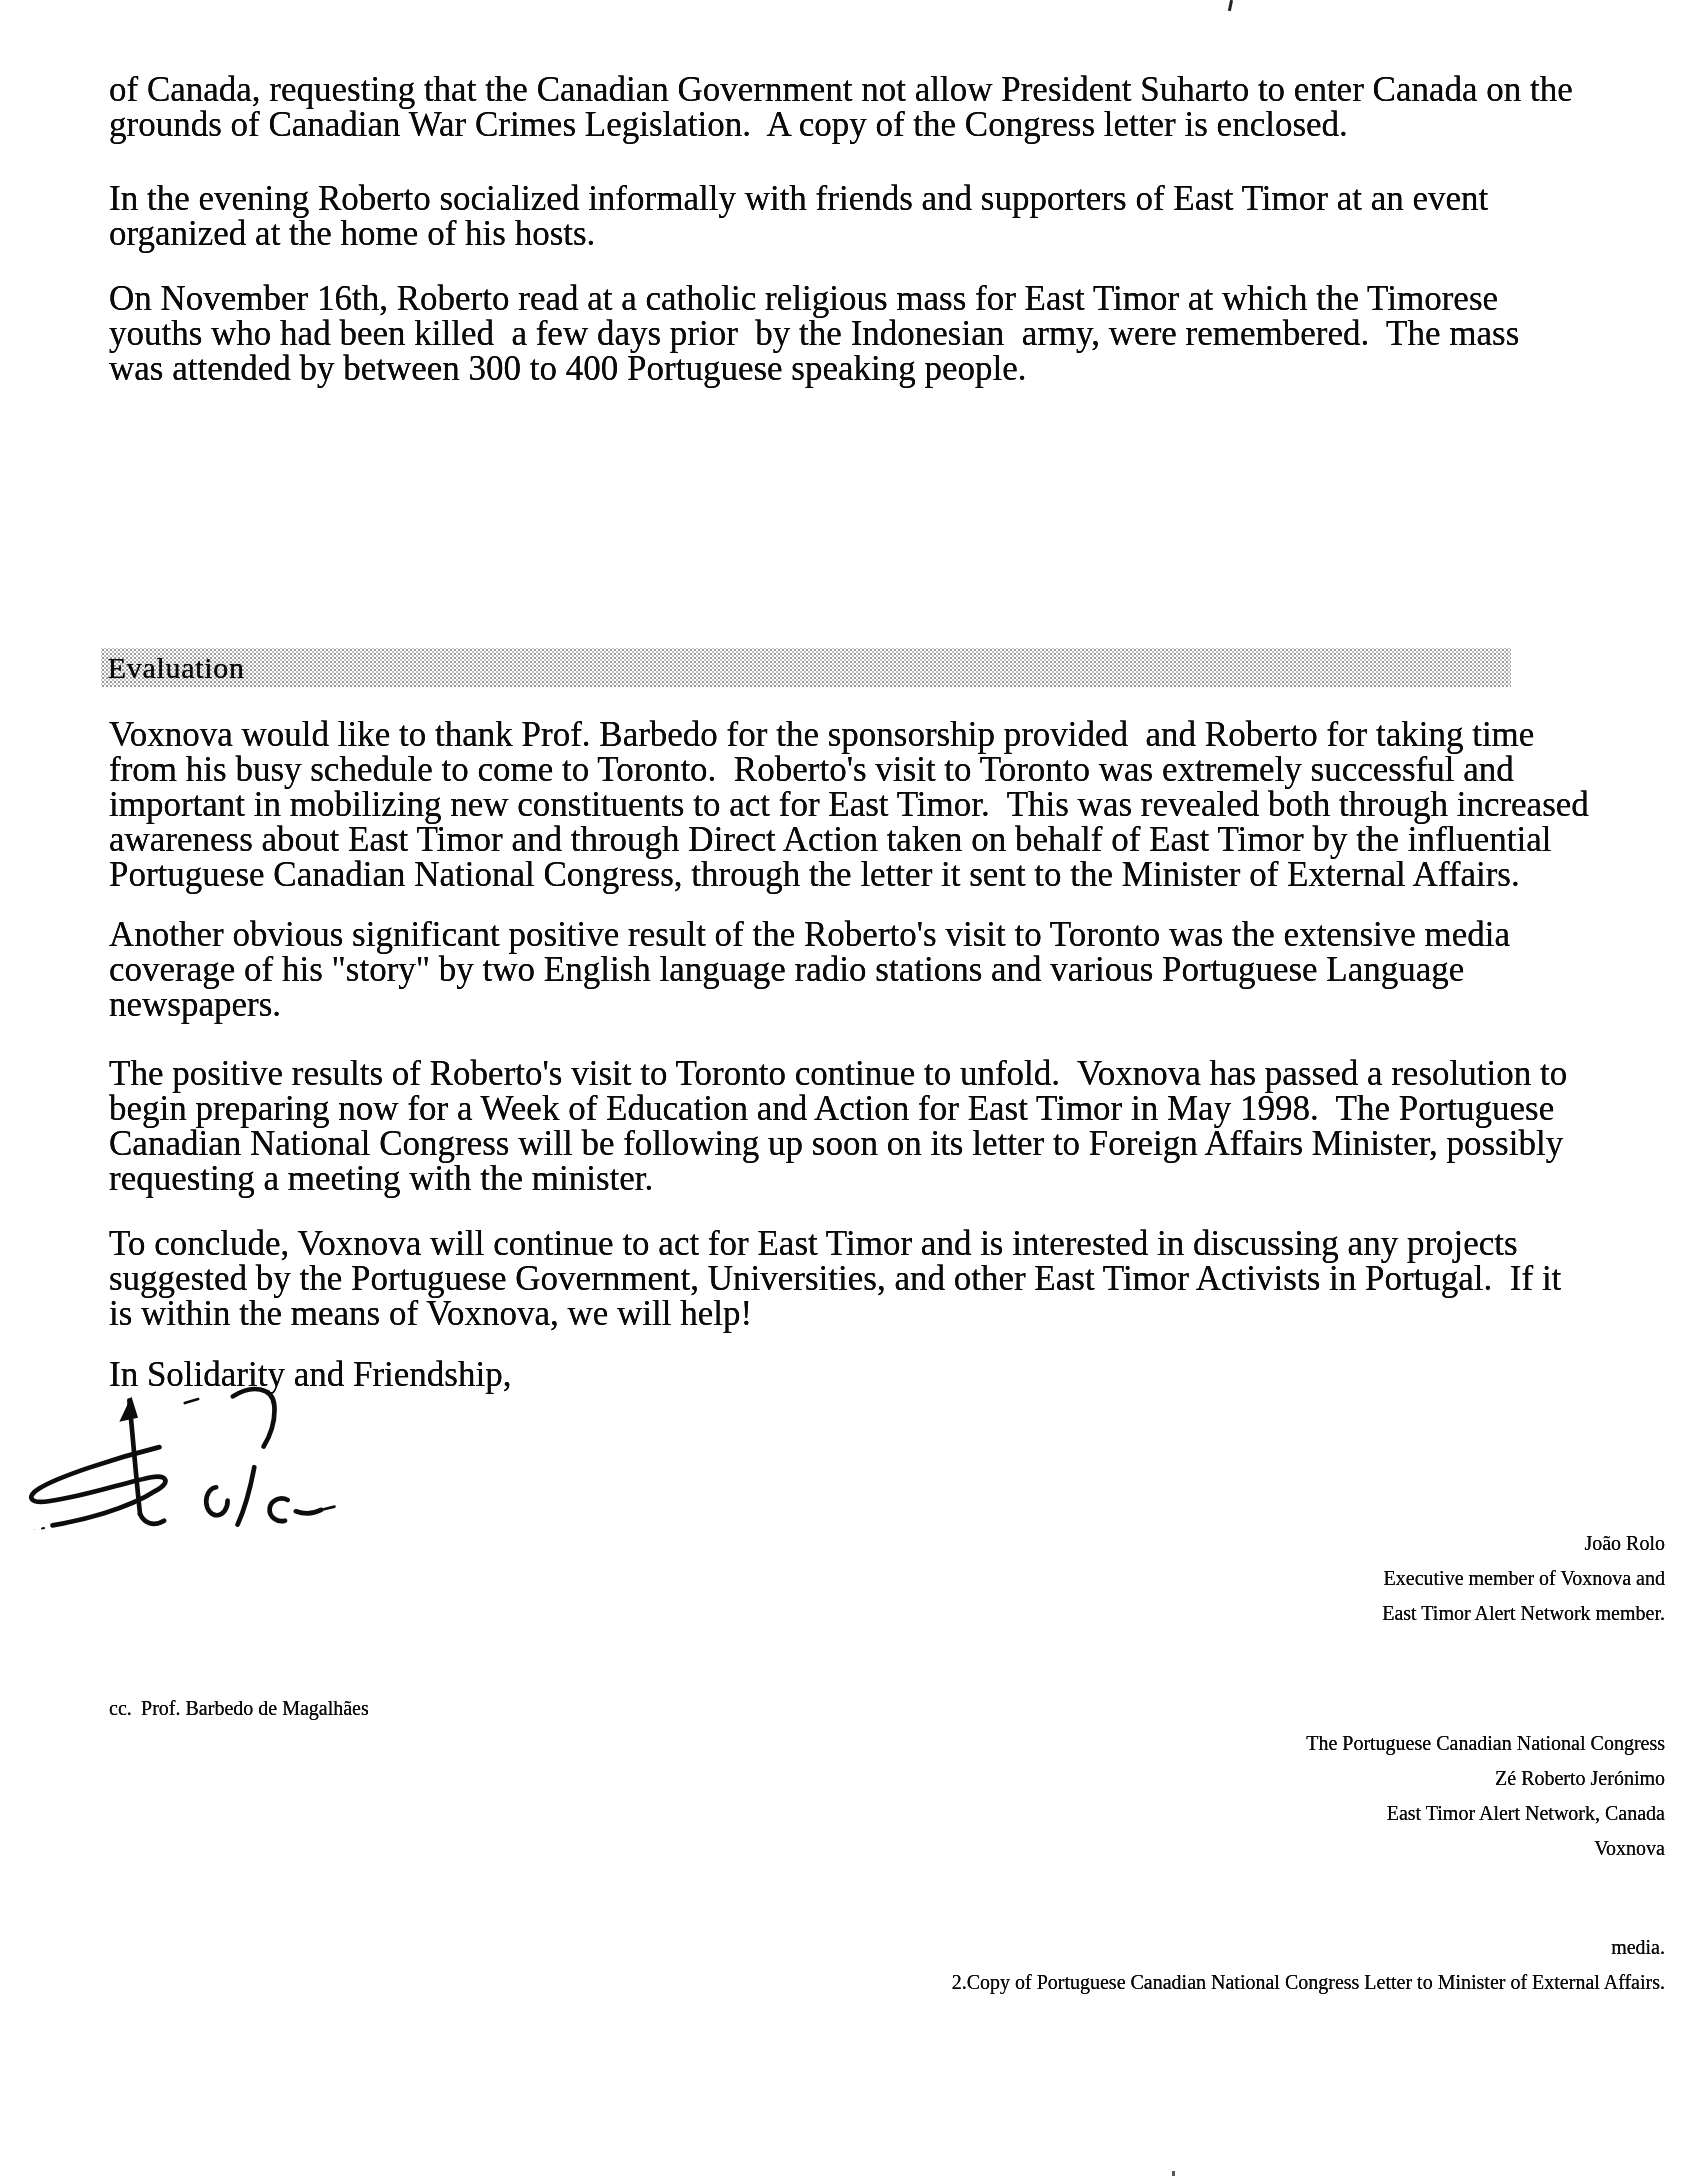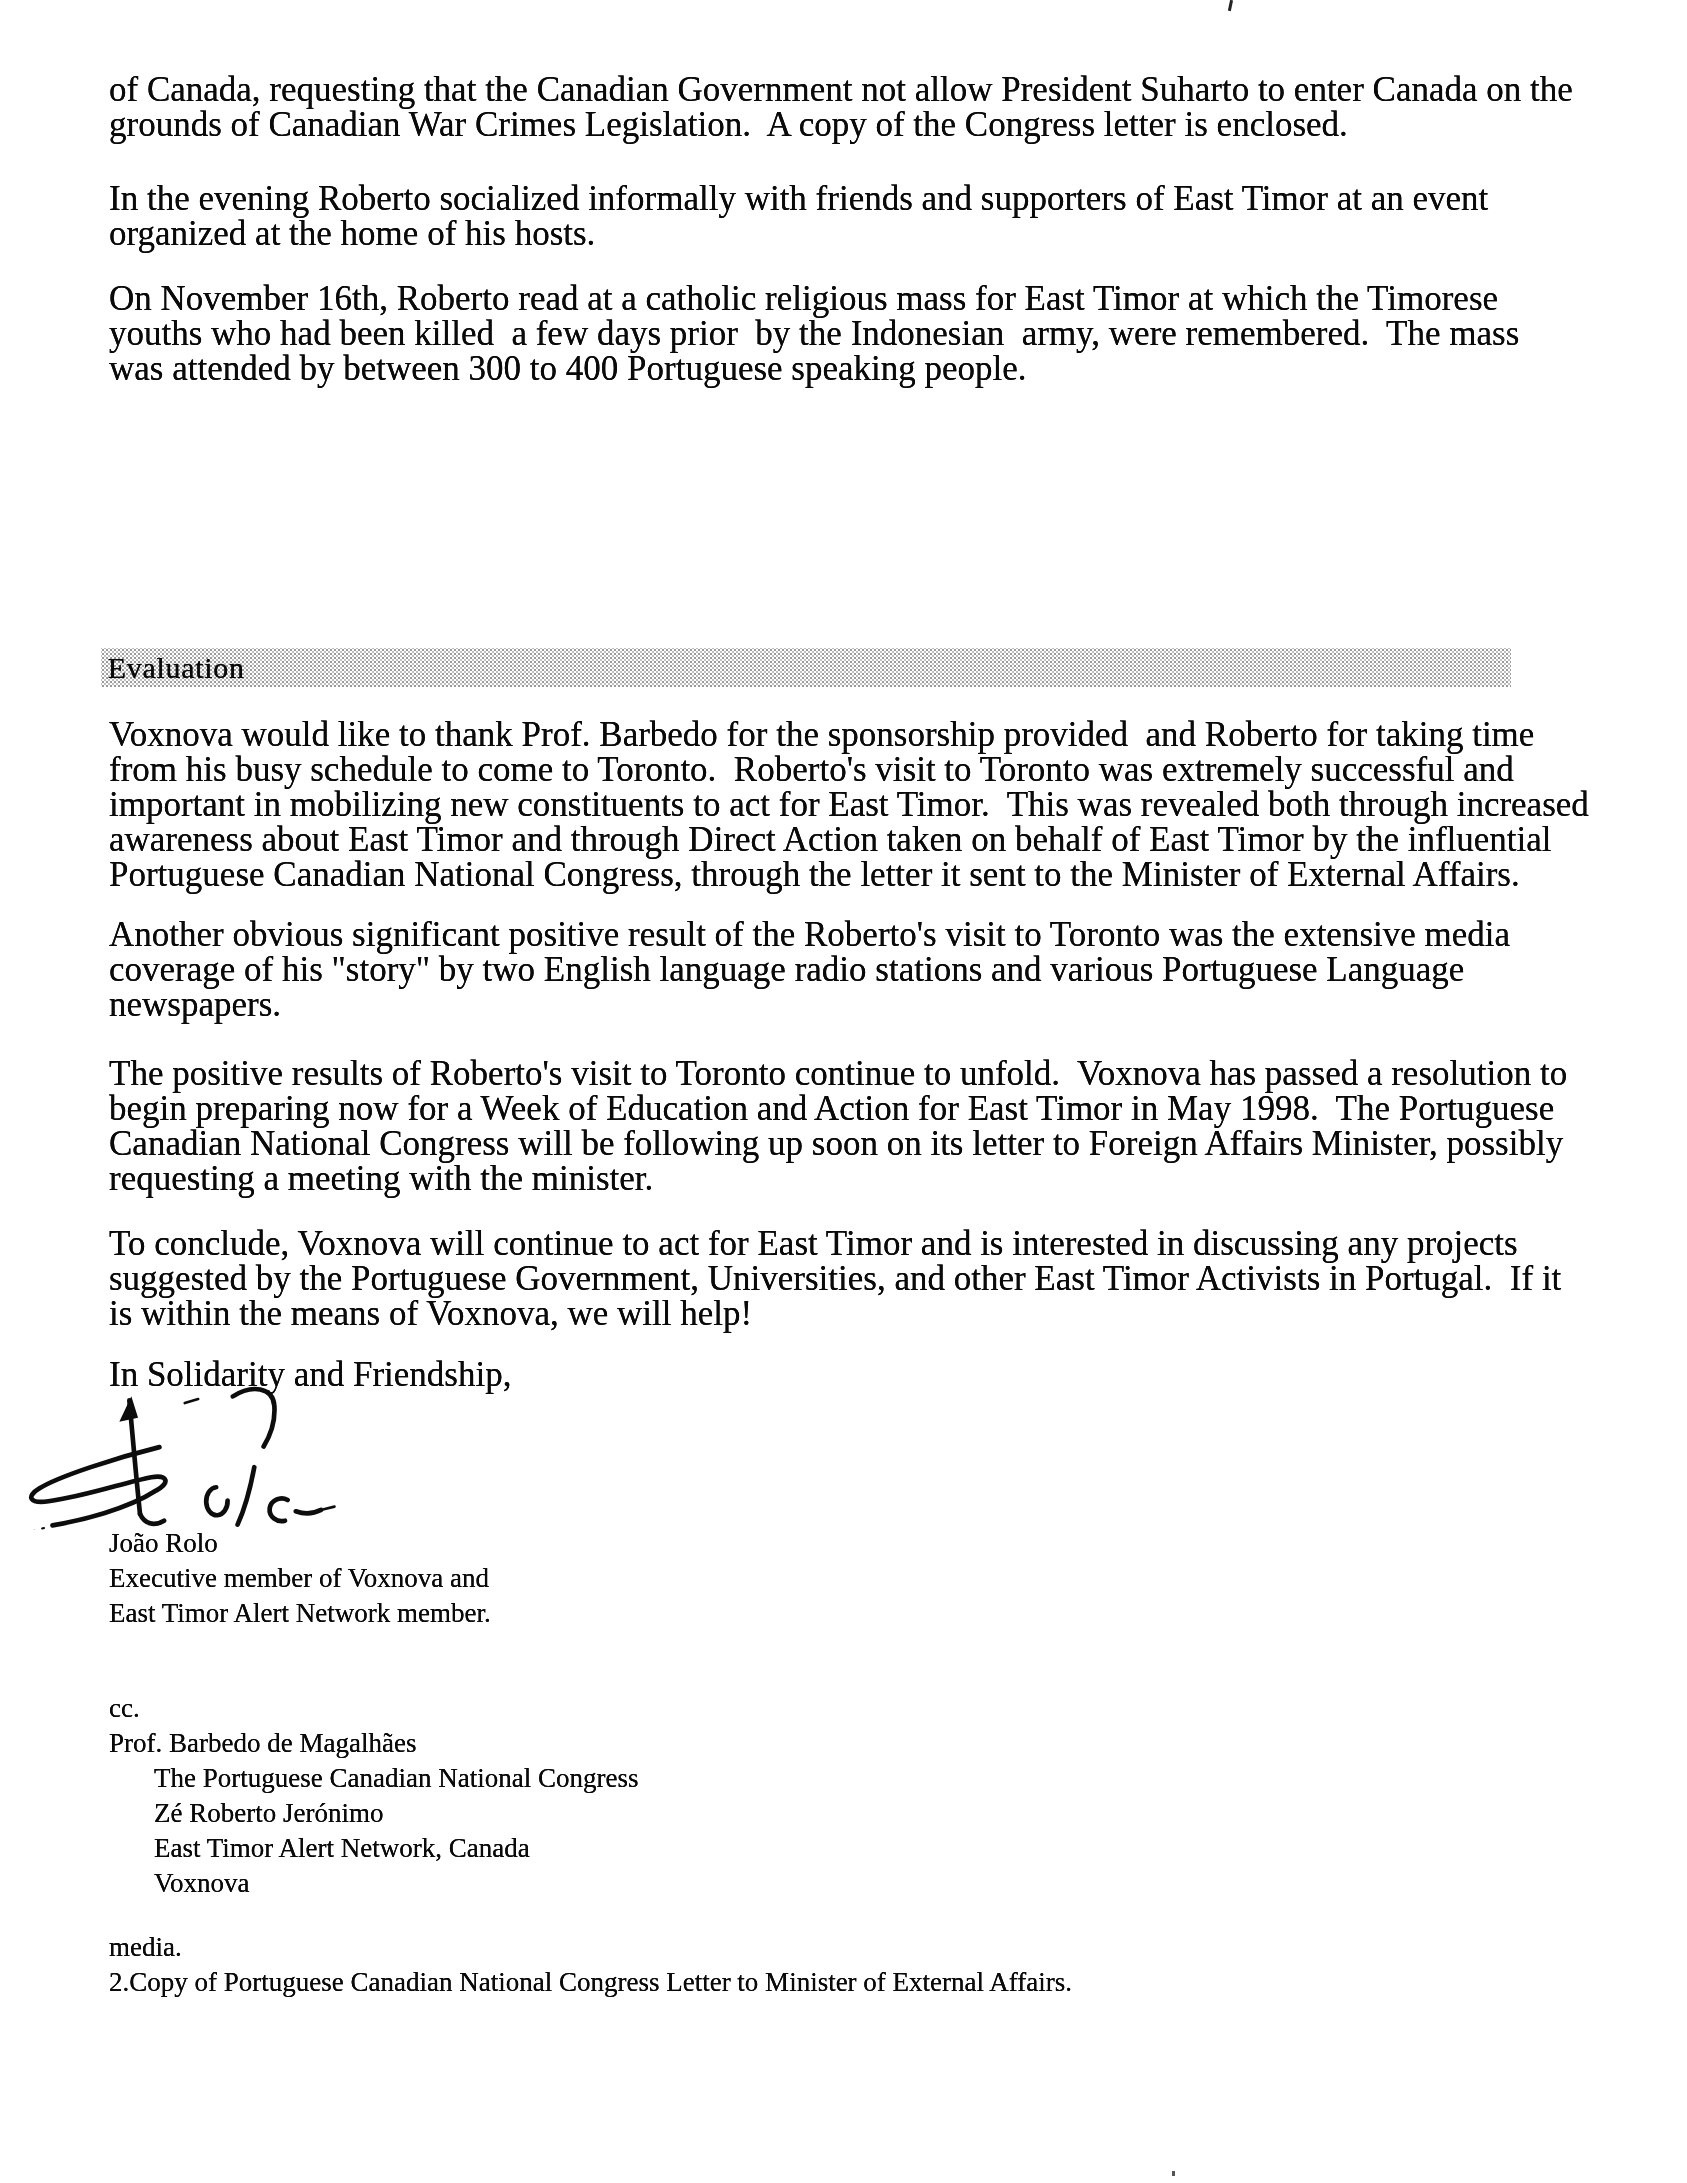--- a/index.html
+++ b/index.html
@@ -39,26 +39,27 @@
     font-weight:normal;
     padding-left:6.7px;
     letter-spacing:0.7px;
     text-shadow:0 0 0.7px #000;
     text-align:right;
   }
   .sig-block,.cc-block,.encl-block{
     position:absolute;
     left:109px;
     width:1556px;
-    font-size:27px;
+    font-size:20px;
     line-height:35px;
     text-shadow:0 0 0.5px #000;
+    text-align:right;
   }
   .prewrap{white-space:pre-wrap;}
-  .cc-line1{display:flex;flex-direction:column;}
+  .cc-line1{display:flex;}
   .cc-label{margin-right:9.3px;}
   .cc-indent{padding-left:45px;white-space:pre-wrap;}
   .signature{
     position:absolute;
     left:18.7px;
     top:1383px;
     width:361px;
     height:147px;
   }
   .signature path{

